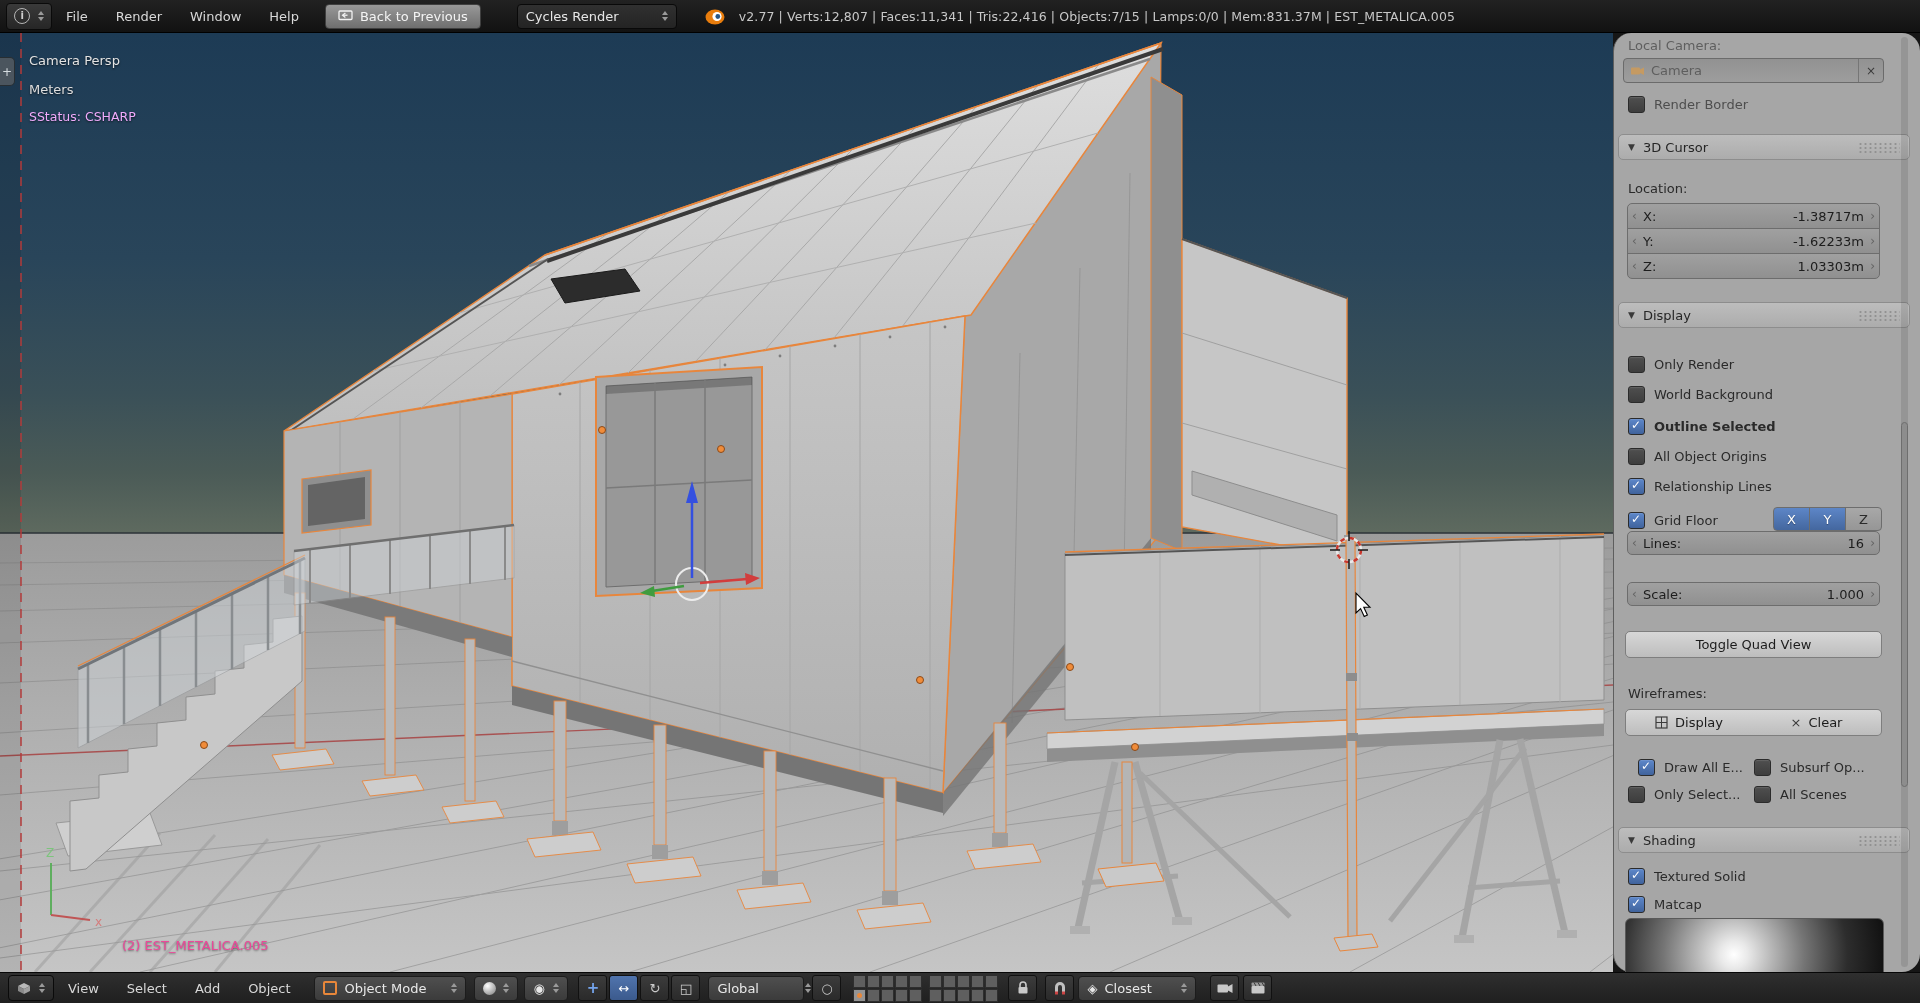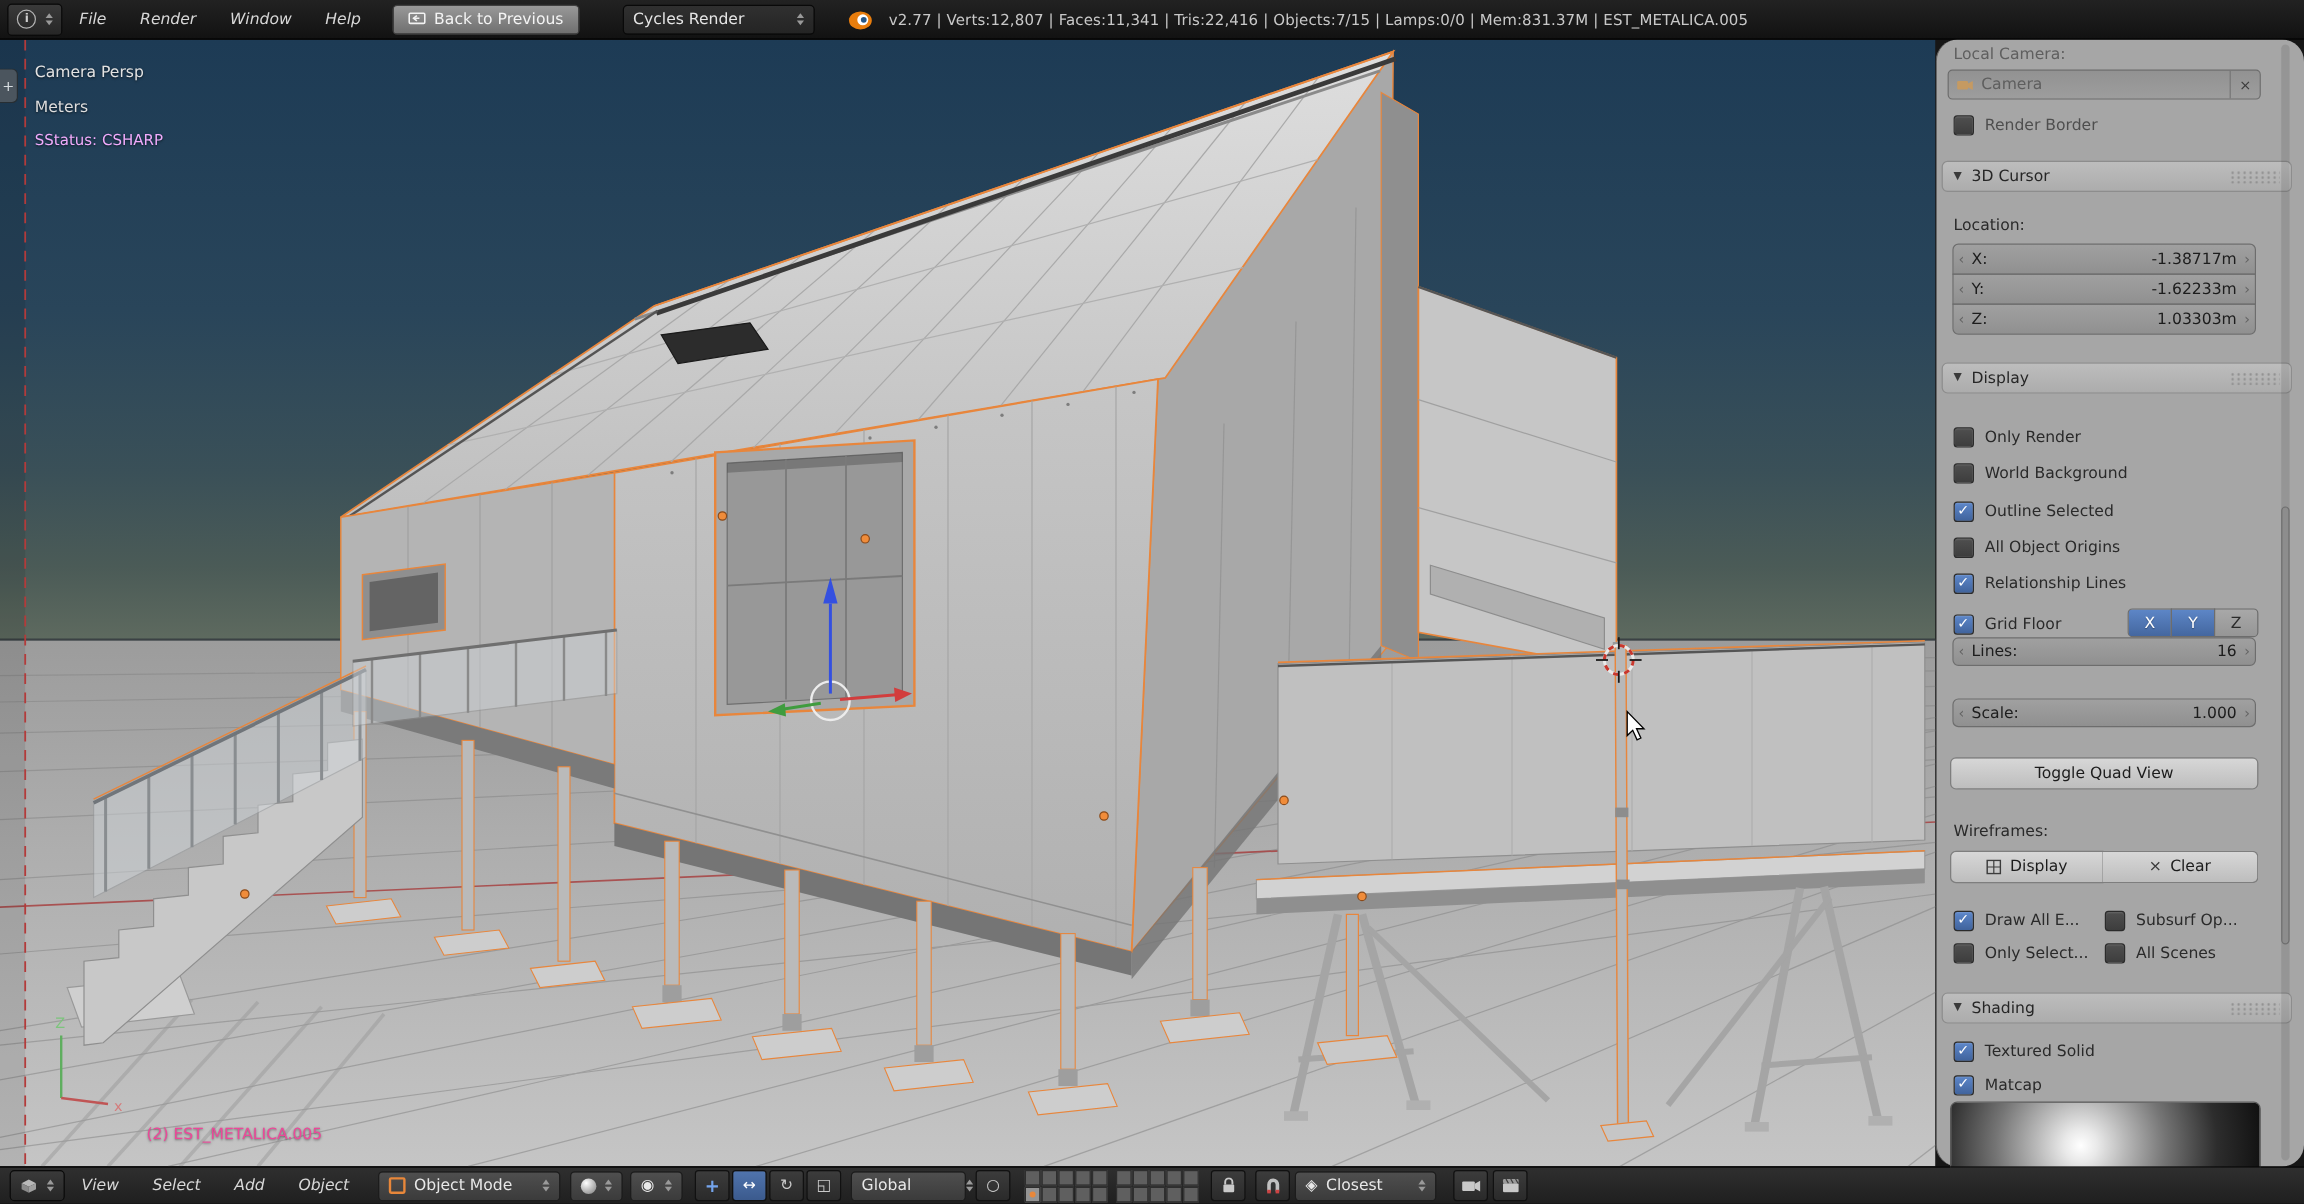--- a/index.html
+++ b/index.html
@@ -15,21 +15,21 @@
            border:1px solid #0a0a0a;border-radius:4px;display:flex;align-items:center;
            justify-content:space-evenly;color:#bdbdbd;}
   .info-circ{width:14px;height:14px;border:1.4px solid #b5b5b5;border-radius:50%;
              display:flex;align-items:center;justify-content:center;font-size:10px;
              font-weight:bold;color:#cfcfcf;line-height:1;}
   .updown{display:flex;flex-direction:column;align-items:center;color:#9a9a9a;}
   .updown i{display:block;width:0;height:0;border-left:3.5px solid transparent;
             border-right:3.5px solid transparent;margin:1px 0;}
   .updown .tu{border-bottom:4px solid currentColor;}
   .updown .td{border-top:4px solid currentColor;}
-  .menu{padding:0 14px;color:#d8d8d8;cursor:default;line-height:33px;font-style:italic;}
+  .menu{padding:0 14px;color:#d8d8d8;cursor:default;line-height:33px;}
   .back-btn{margin-left:12px;height:25px;padding:0 12px;display:flex;align-items:center;gap:7px;
             background:linear-gradient(#989898,#6f6f6f);border:1px solid #3f3f3f;border-radius:4px;
             color:#f4f4f4;font-size:13px;font-family:inherit;}
   .engine-select{margin-left:36px;width:160px;height:25px;background:linear-gradient(#303030,#242424);
             border:1px solid #090909;border-radius:4px;display:flex;align-items:center;
             padding:0 8px;color:#e6e6e6;box-sizing:border-box;}
   .blender-logo{margin-left:26px;display:flex;align-items:center;}
   .stats{margin-left:12px;color:#c8c8c8;font-size:12.5px;white-space:nowrap;letter-spacing:.1px;}
 
   
@@ -514,21 +514,21 @@
     </div>
 
     <div class="sb-abs chk-row" style="left:14px;top:322px;">
       <span class="cb"></span>
       <span>Only Render</span>
     </div>
     <div class="sb-abs chk-row" style="left:14px;top:352px;">
       <span class="cb"></span>
       <span>World Background</span>
     </div>
-    <div class="sb-abs chk-row" style="left:14px;top:384px;">
+    <div class="sb-abs chk-row" style="left:14px;top:384px;font-weight:bold;">
       <span class="cb on"></span>
       <span>Outline Selected</span>
     </div>
     <div class="sb-abs chk-row" style="left:14px;top:414px;">
       <span class="cb"></span>
       <span>All Object Origins</span>
     </div>
     <div class="sb-abs chk-row" style="left:14px;top:444px;">
       <span class="cb on"></span>
       <span>Relationship Lines</span>
@@ -565,21 +565,21 @@
         <line x1="1" y1="6.5" x2="12" y2="6.5" stroke="#3c3c3c"></line>
         <line x1="6.5" y1="1" x2="6.5" y2="12" stroke="#3c3c3c"></line>
       </svg>
       <span>Display</span>
     </div>
     <div class="sb-abs lt-btn btn-clear">
       <span style="color:#3a3a3a;">×</span>
       <span>Clear</span>
     </div>
 
-    <div class="sb-abs chk-row" style="left:14px;top:725px;">
+    <div class="sb-abs chk-row" style="left:24px;top:725px;">
       <span class="cb on"></span>
       <span>Draw All E...</span>
     </div>
     <div class="sb-abs chk-row" style="left:140px;top:725px;">
       <span class="cb"></span>
       <span>Subsurf Op...</span>
     </div>
     <div class="sb-abs chk-row" style="left:14px;top:752px;">
       <span class="cb"></span>
       <span>Only Select...</span>

